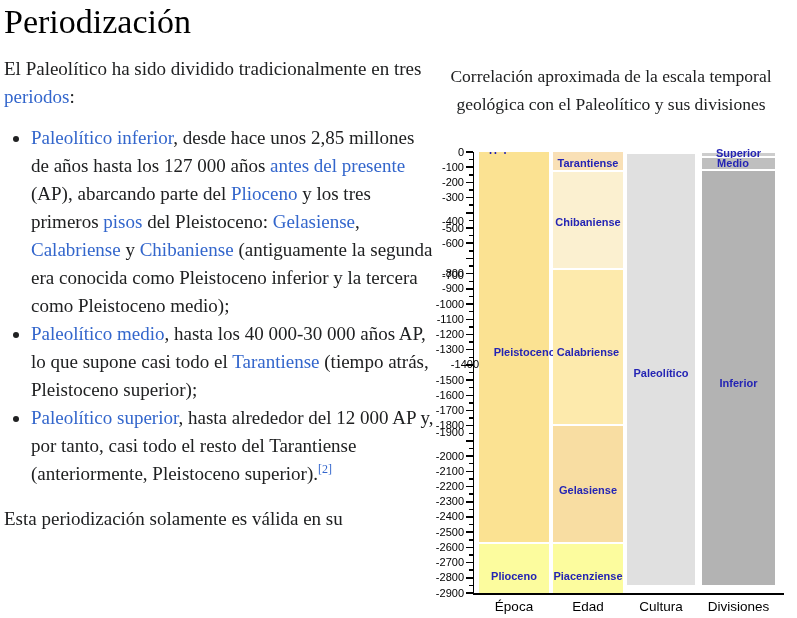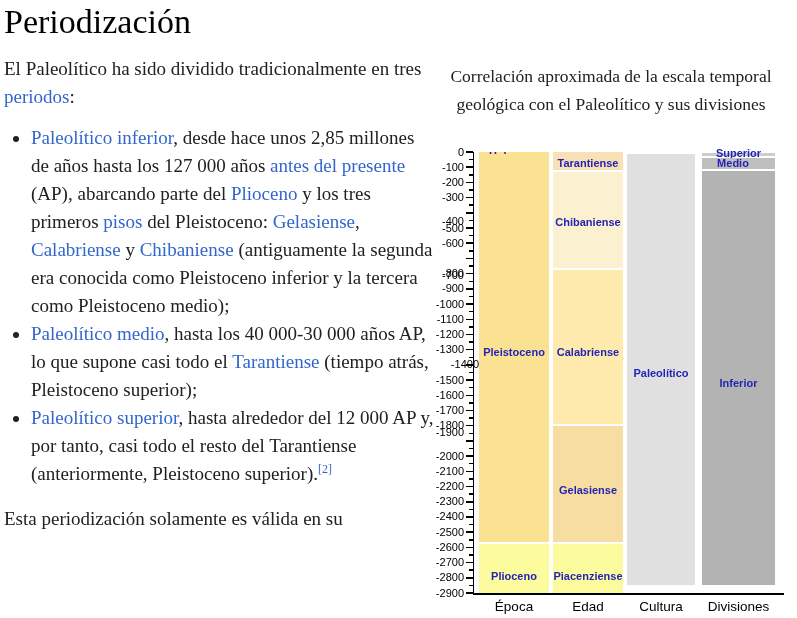--- a/index.html
+++ b/index.html
@@ -157,21 +157,21 @@
     <div class="tick-label" style="top: 404.086px;">-2700</div>
     <div class="tick minor" style="top: 417.44px;"></div>
     <div class="tick major" style="top: 425.043px;"></div>
     <div class="tick-label" style="top: 419.293px;">-2800</div>
     <div class="tick minor" style="top: 432.647px;"></div>
     <div class="tick major" style="top: 440.25px;"></div>
     <div class="tick-label" style="top: 434.5px;">-2900</div>
     <div class="band" style="left: 5px; width: 70px; top: 0px; height: 1.82483px; background: rgb(251, 226, 146);"></div>
     <div class="band-label" style="left: 5px; width: 70px; top: -2.74207px; color: rgb(36, 36, 180);">Holoceno</div>
     <div class="band gap" style="left: 5px; width: 70px; top: 1.82483px; height: 390.513px; background: rgb(251, 226, 146);"></div>
-    <div class="band-label" style="left: 5px; width: 70px; top: 193.427px; color: rgb(36, 36, 180);">Pleistoceno</div>
+    <div class="band-label" style="left: 5px; width: 91px; top: 193.427px; color: rgb(36, 36, 180);">Pleistoceno</div>
     <div class="band" style="left: 5px; width: 70px; top: 392.338px; height: 48.6621px; background: rgb(252, 252, 158);"></div>
     <div class="band-label" style="left: 5px; width: 70px; top: 416.512px; color: rgb(36, 36, 180);">Plioceno</div>
     <div class="col-label" style="left: 5px; width: 70px;">Época</div>
     <div class="band gap" style="left: 79px; width: 70px; top: 0px; height: 19.6169px; background: rgb(249, 224, 182);"></div>
     <div class="band-label" style="left: 79px; width: 70px; top: 4.40517px; color: rgb(36, 36, 180);">Tarantiense</div>
     <div class="band gap" style="left: 79px; width: 70px; top: 19.6169px; height: 98.0845px; background: rgb(251, 240, 208);"></div>
     <div class="band-label" style="left: 79px; width: 70px; top: 62.9517px; color: rgb(36, 36, 180);">Chibaniense</div>
     <div class="band gap" style="left: 79px; width: 70px; top: 117.701px; height: 156.023px; background: rgb(253, 234, 172);"></div>
     <div class="band-label" style="left: 79px; width: 70px; top: 193.427px; color: rgb(36, 36, 180);">Calabriense</div>
     <div class="band gap" style="left: 79px; width: 70px; top: 273.724px; height: 118.614px; background: rgb(248, 221, 162);"></div>

